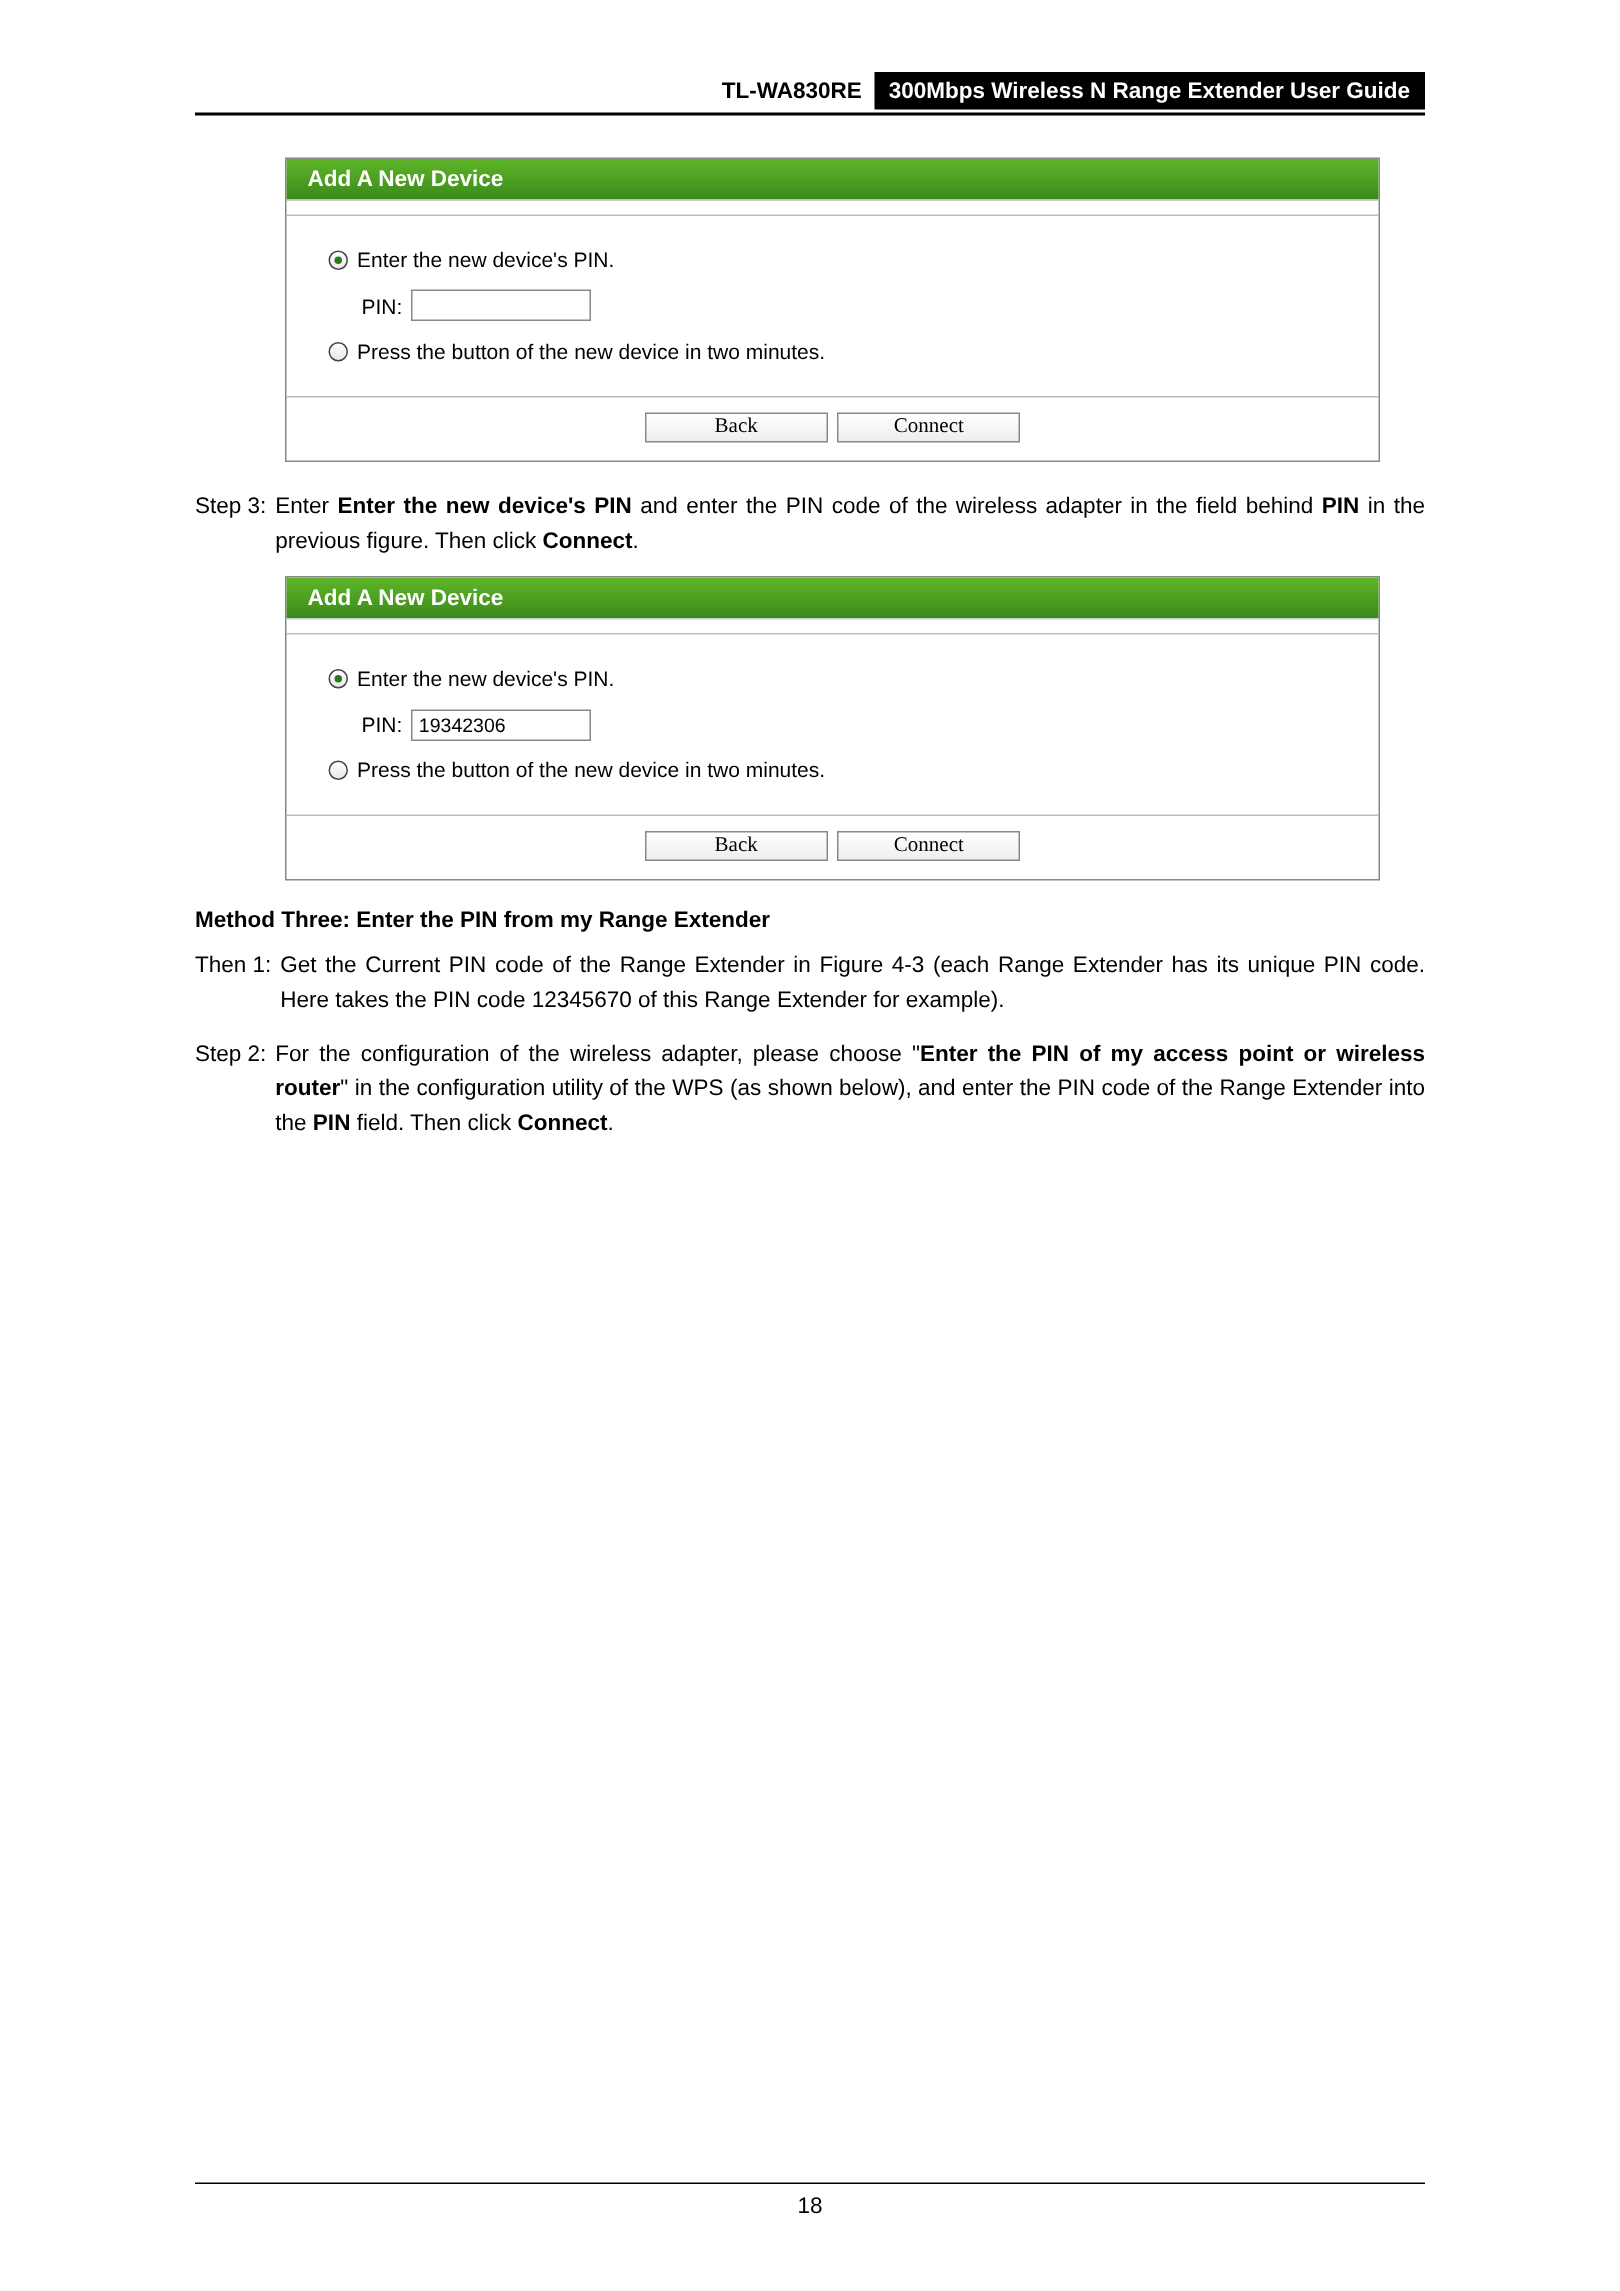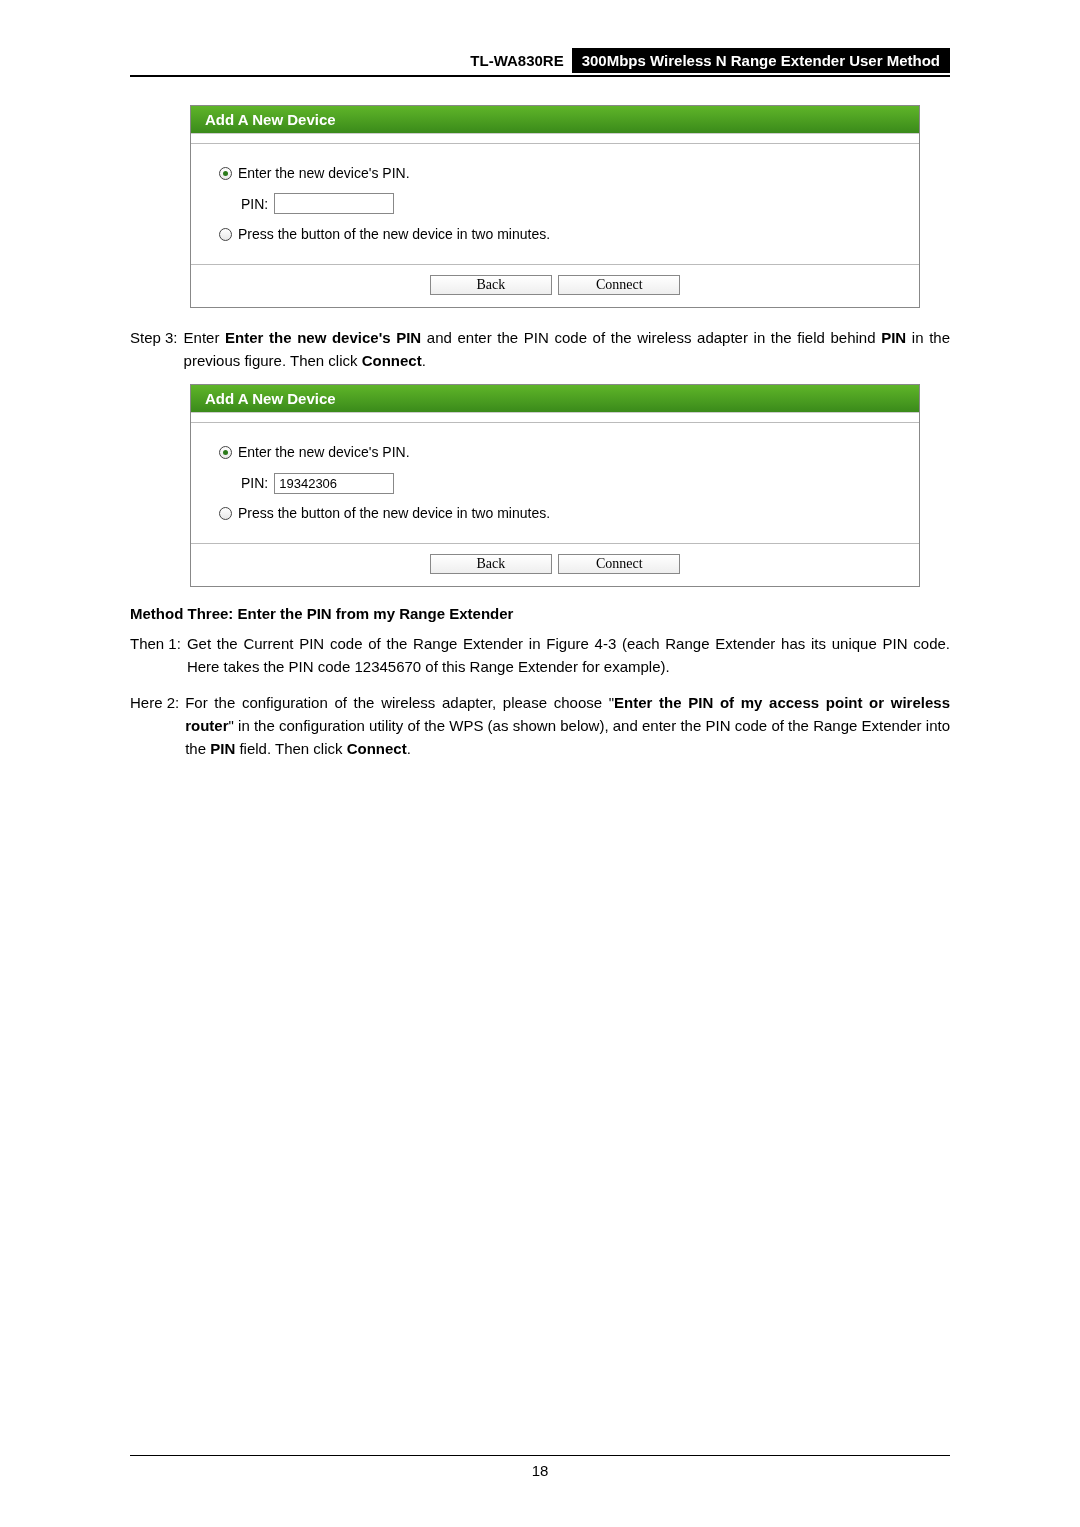--- a/index.html
+++ b/index.html
@@ -145,21 +145,21 @@
     }
   </style>
 </head>
 <body>
 
 <div class="page">
 
   <div class="header-line">
     <div class="header-inner">
       <div class="header-model">TL-WA830RE</div>
-      <div class="header-title-box">300Mbps Wireless N Range Extender User Method</div>
+      <div class="header-title-box">300Mbps Wireless N Range Extender User Guide</div>
     </div>
   </div>
 
   <div class="panel">
     <div class="panel-header">Add A New Device</div>
     <div class="panel-sep"></div>
     <div class="panel-body">
       <div class="radio-row">
         <span class="radio-circle">
             <span class="radio-dot"></span>
@@ -216,21 +216,21 @@
   </div>
 
   <div class="method-title">Method Three: Enter the PIN from my Range Extender</div>
 
   <div class="step-block">
     <div class="step-label">Then 1:</div>
     <div class="step-text">Get the Current PIN code of the Range Extender in Figure 4-3 (each Range Extender has its unique PIN code. Here takes the PIN code 12345670 of this Range Extender for example).</div>
   </div>
 
   <div class="step-block">
-    <div class="step-label">Here 2:</div>
+    <div class="step-label">Step 2:</div>
     <div class="step-text">
       <span>For the configuration of the wireless adapter, please choose "</span><b>Enter the PIN of my access point or wireless router</b><span>" in the configuration utility of the WPS (as shown below), and enter the PIN code of the Range Extender into the </span><b>PIN</b><span> field. Then click </span><b>Connect</b><span>.</span>
     </div>
   </div>
 
 </div>
 
 <div class="page-number">18</div>
 
 </body></html>

